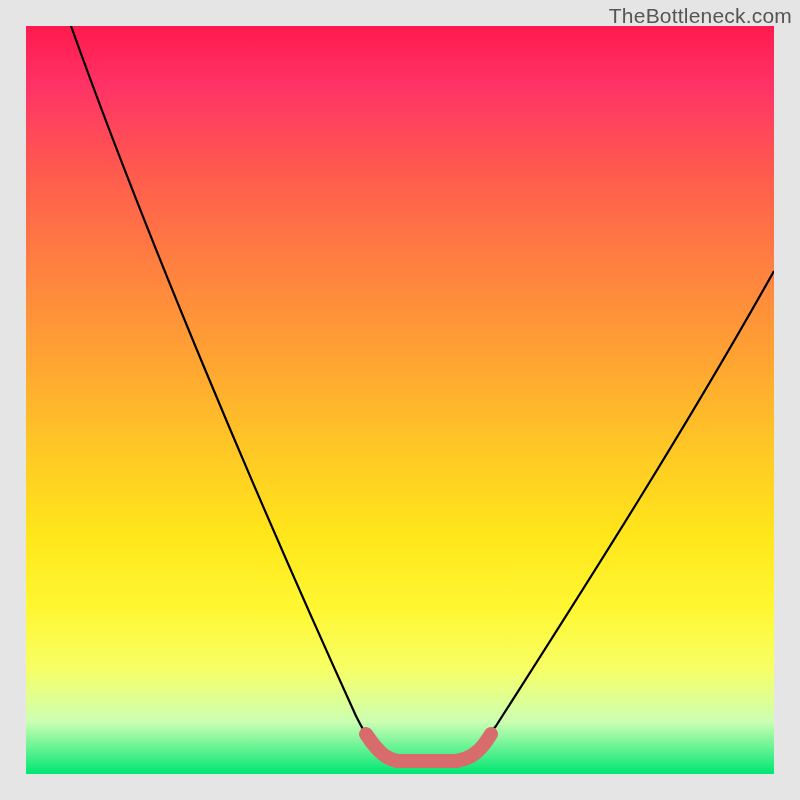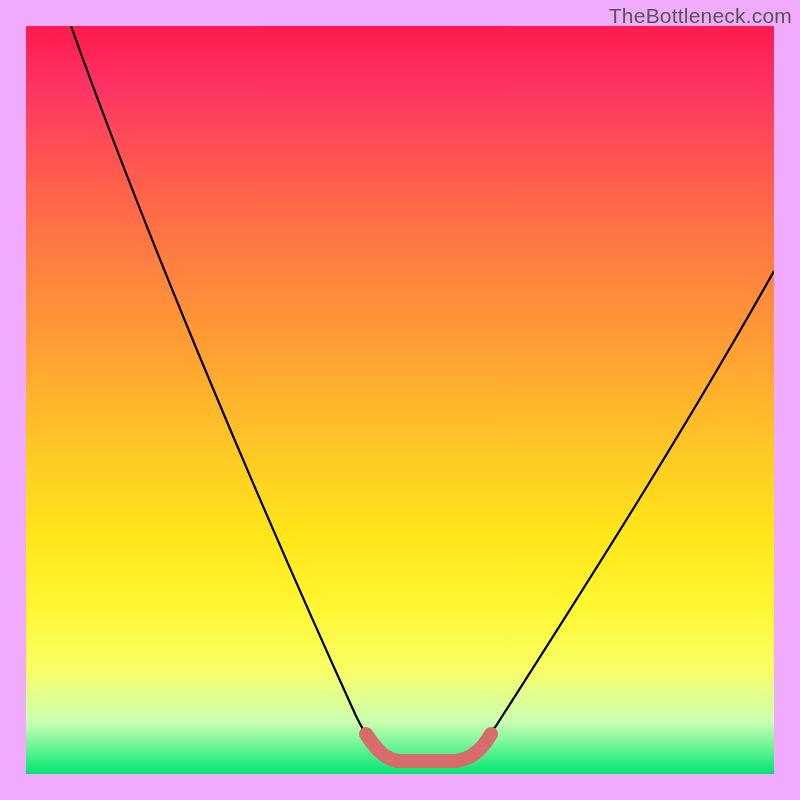--- a/index.html
+++ b/index.html
@@ -10,21 +10,21 @@
     background: #000;
     overflow: hidden;
     font-family: Arial, Helvetica, sans-serif;
   }
   .frame {
     position: absolute;
     left: 0;
     top: 0;
     width: 800px;
     height: 800px;
-    background: #f0abfc;
+    background: #e5e5e5;
   }
   .plot-area {
     position: absolute;
     left: 26px;
     top: 26px;
     width: 748px;
     height: 748px;
     background: linear-gradient(to bottom,
       #ff1a4d 0%,
       #ff3366 8%,

